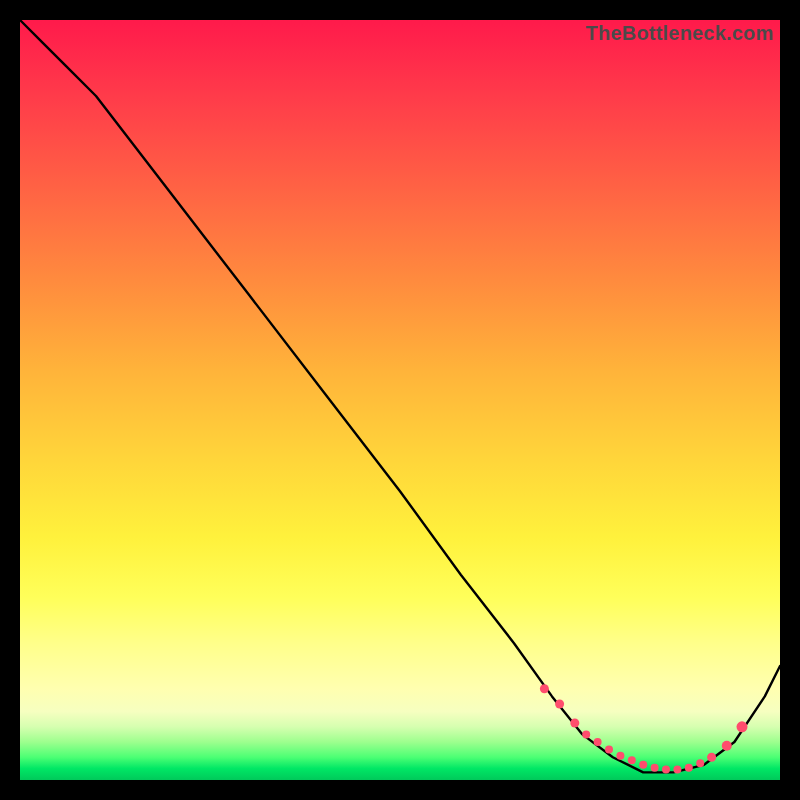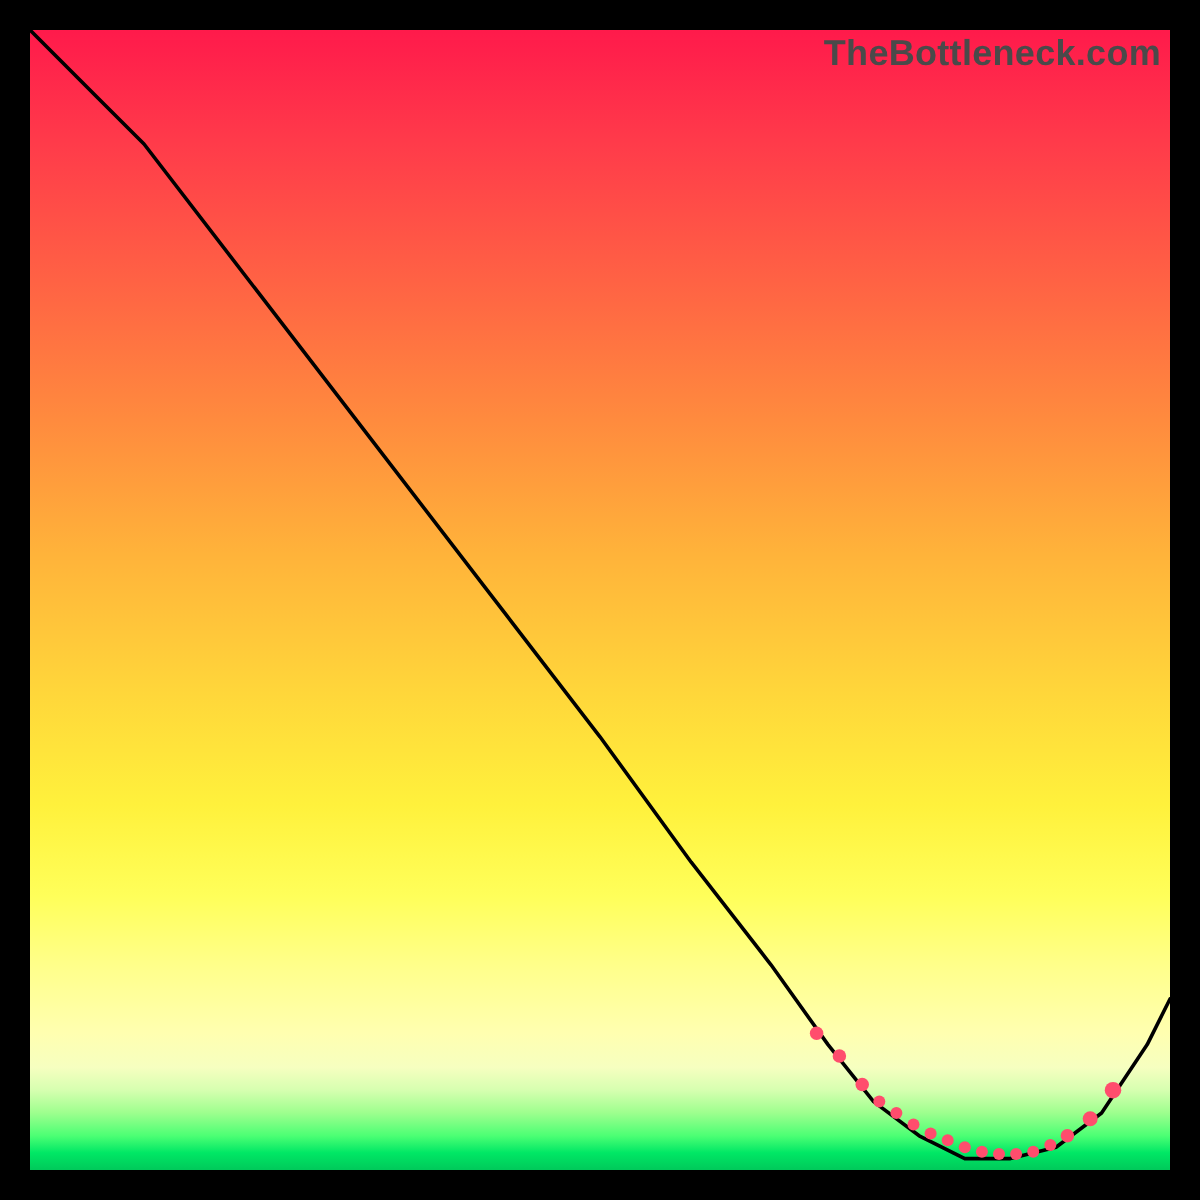--- a/index.html
+++ b/index.html
@@ -42,21 +42,21 @@
       #4cff74 97%,
       #00e765 98.5%,
       #00c95a 100%
     );
   }
   .watermark {
     position: absolute;
     top: 2px;
     right: 6px;
     color: #4a4a4a;
-    font-size: 24px;
+    font-size: 20px;
     font-weight: 600;
     letter-spacing: 0.2px;
     user-select: none;
   }
   svg.curve {
     position: absolute;
     left: 0;
     top: 0;
     width: 760px;
     height: 760px;

